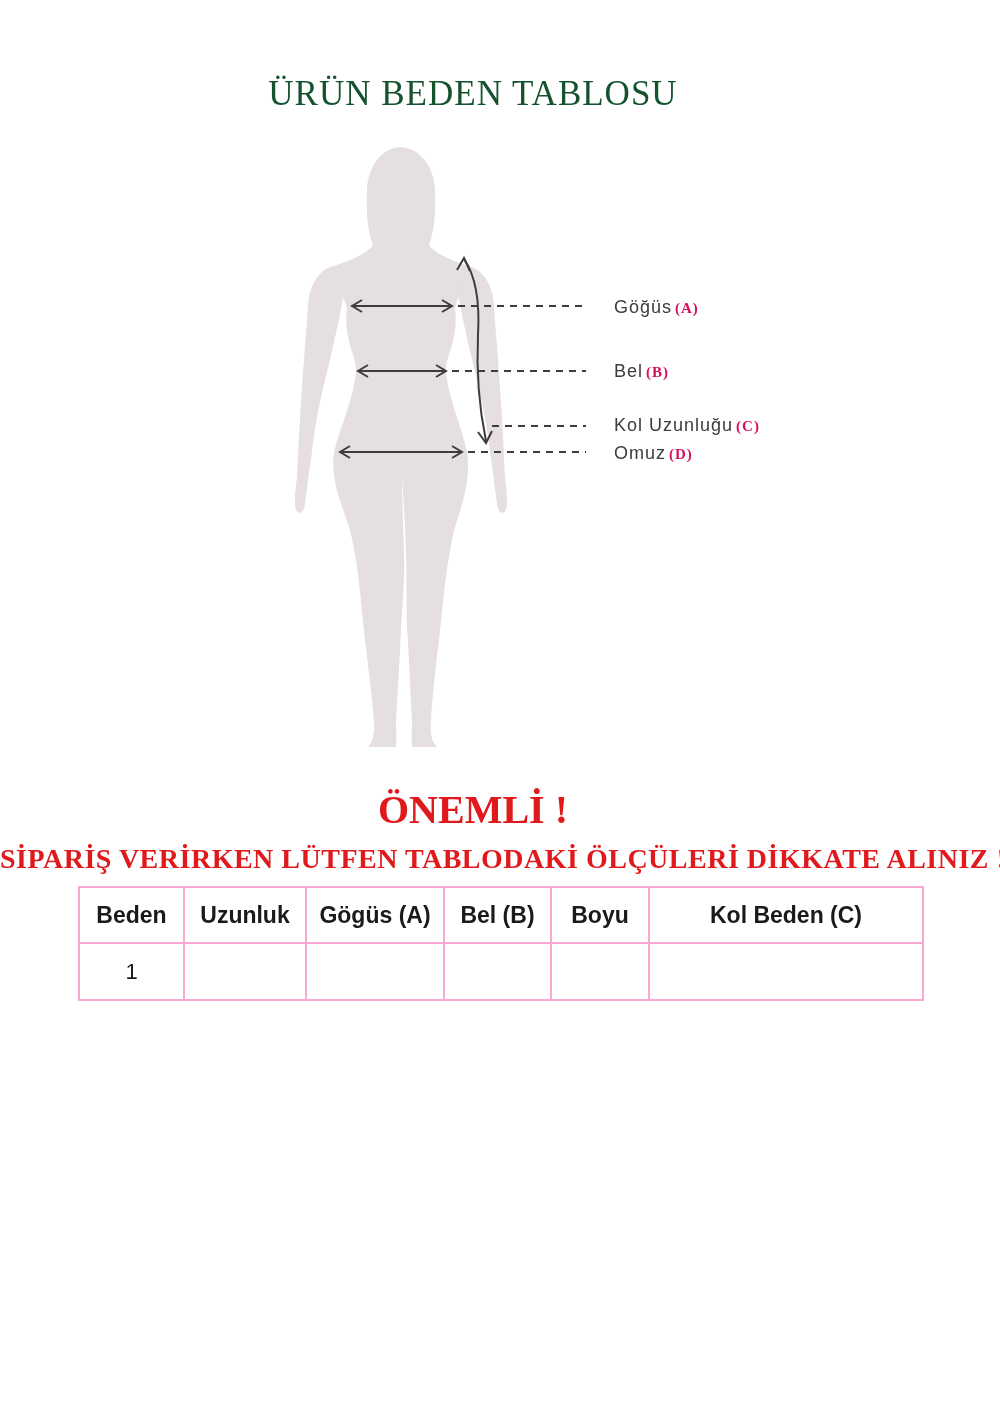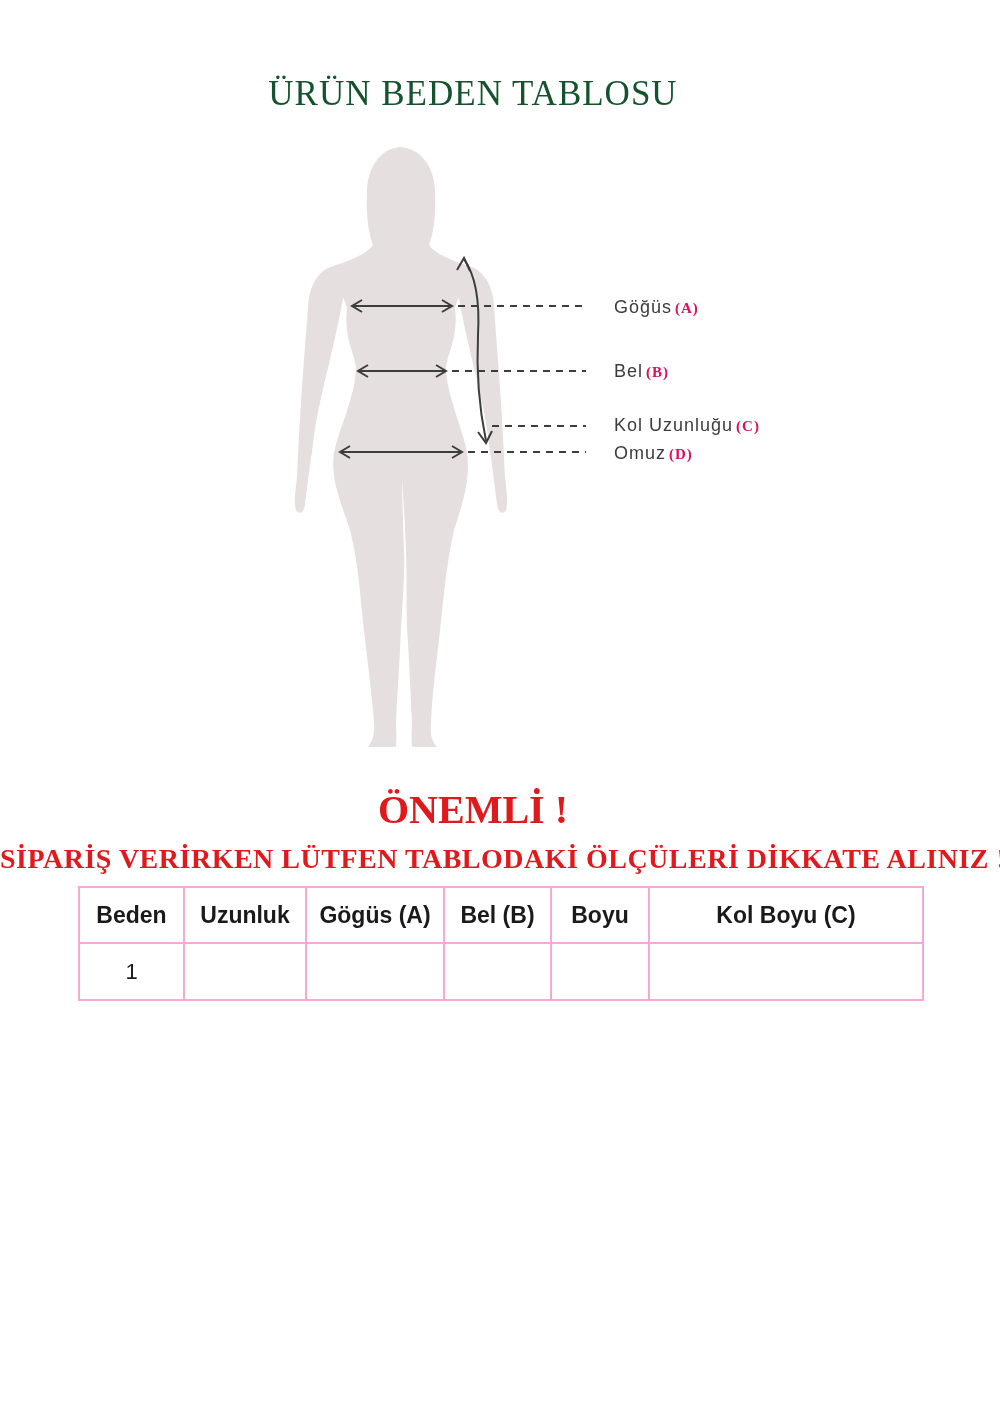--- a/index.html
+++ b/index.html
@@ -180,21 +180,21 @@
         <col style="width:98px">
         <col style="width:274px">
     </colgroup>
     <tbody>
         <tr>
       <th>Beden</th>
       <th>Uzunluk</th>
       <th>Gögüs (A)</th>
       <th>Bel (B)</th>
       <th>Boyu</th>
-      <th>Kol Boyu (C)</th>
+      <th>Kol Beden (C)</th>
     </tr>
     <tr class="data-row-2">
       <td>1</td>
       <td></td>
       <td></td>
       <td></td>
       <td></td>
       <td></td>
     </tr>
   </tbody>

